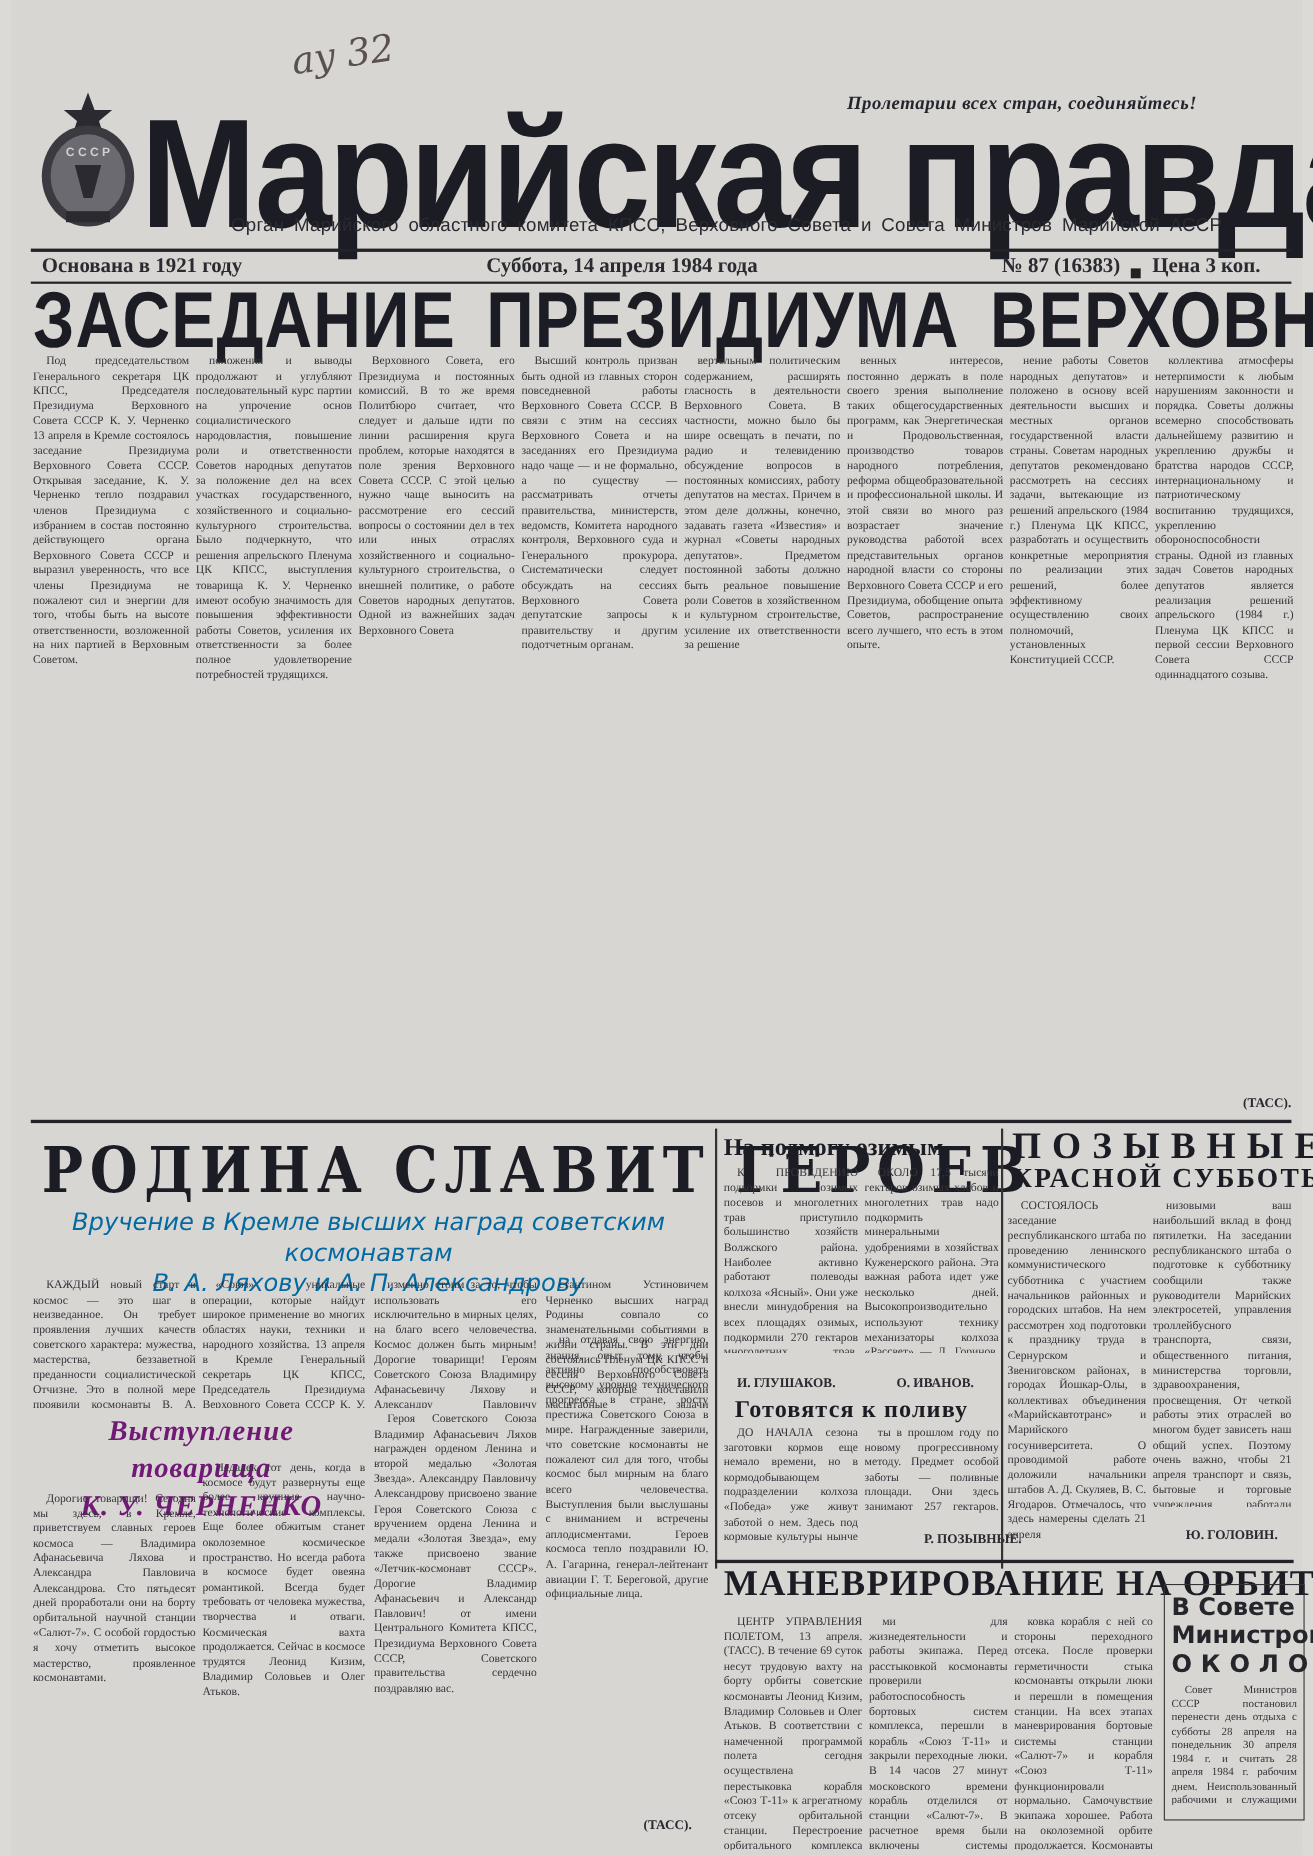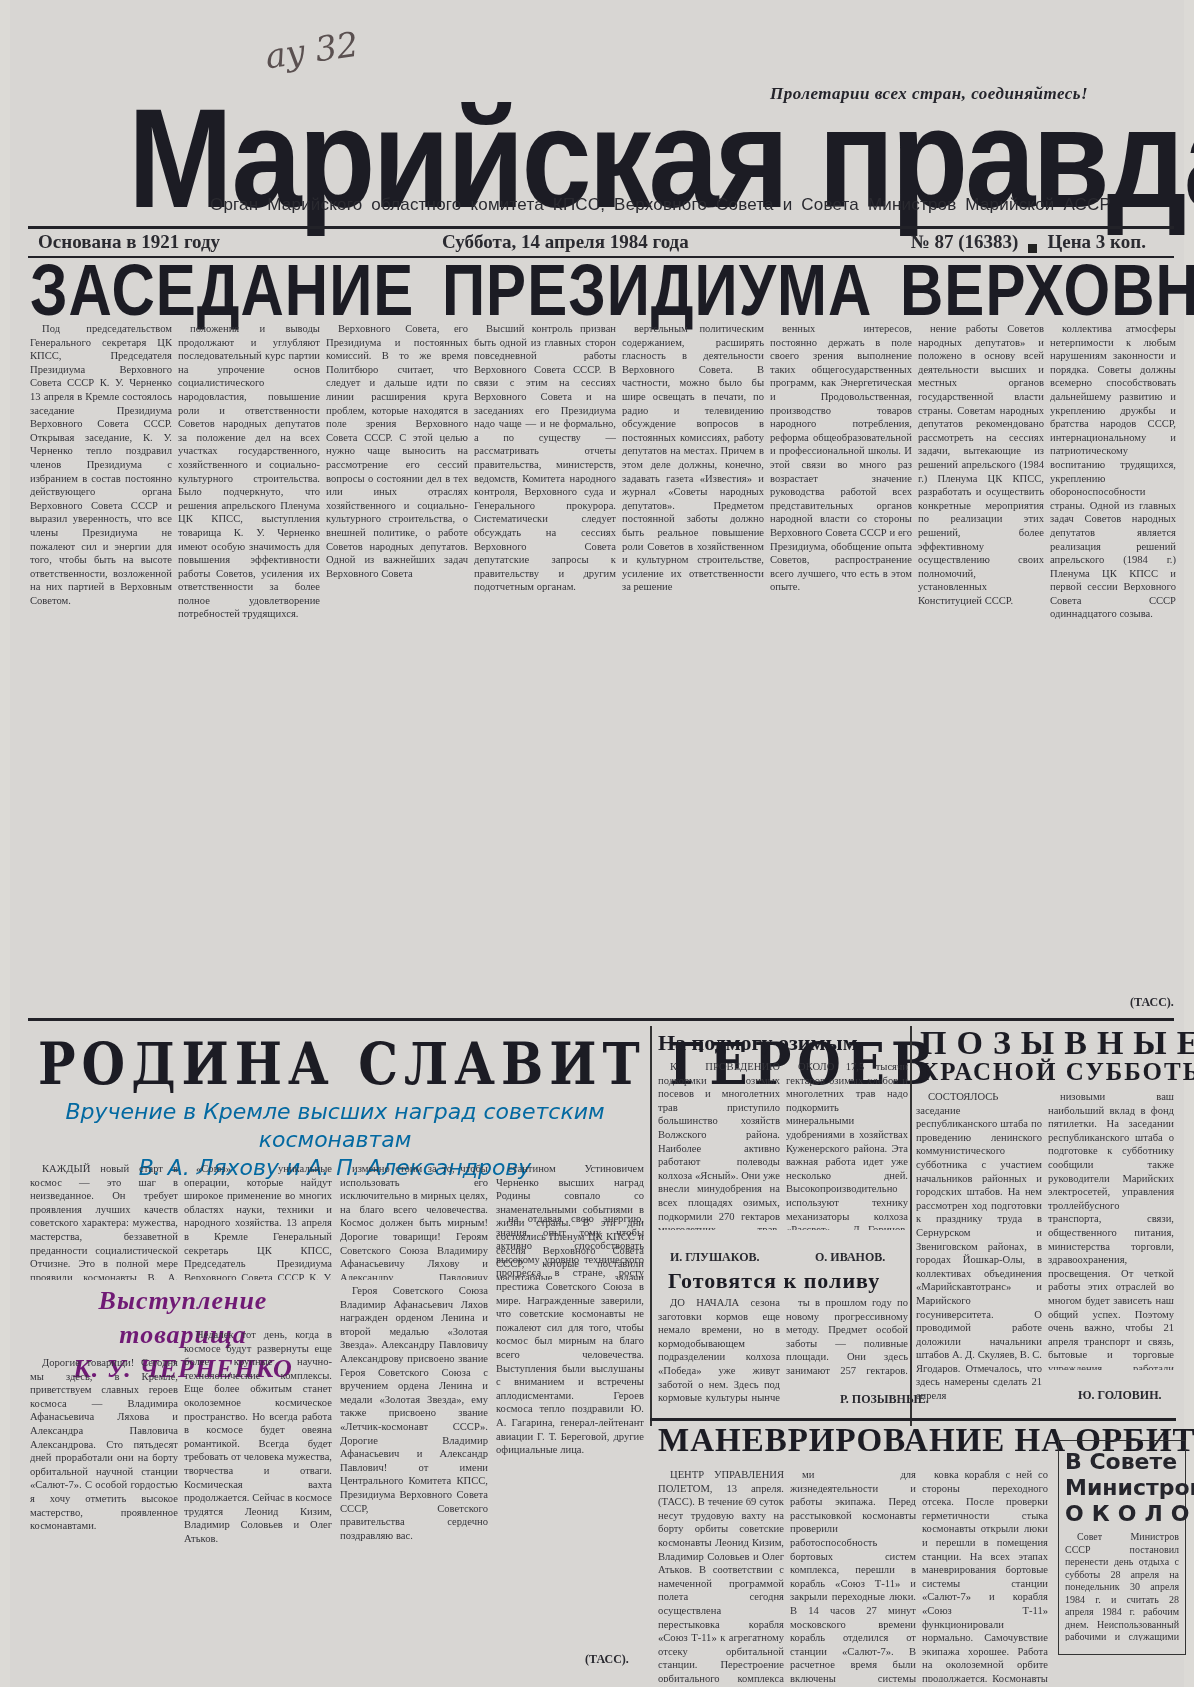--- a/index.html
+++ b/index.html
@@ -27,20 +27,30 @@
   .box { position: absolute; border: 1.5px solid #333; }
   .box-title { font-family: "DejaVu Sans", sans-serif; font-weight: bold; font-size: 22px; line-height: 26px; color: #25252c; }
 </style>
 </head>
 <body>
 
 <div class="page">
 
   <div class="hand">ay 32</div>
 
+  <div class="emblem">
+    <svg width="100" height="130" viewBox="0 0 100 130">
+      <polygon points="50,4 56,20 72,20 60,30 65,46 50,36 35,46 40,30 28,20 44,20" fill="#2a2a30"></polygon>
+      <ellipse cx="50" cy="80" rx="42" ry="46" fill="#3a3a40"></ellipse>
+      <ellipse cx="50" cy="80" rx="34" ry="38" fill="#6a6a70"></ellipse>
+      <text x="50" y="62" font-family="Liberation Sans, sans-serif" font-size="11" font-weight="bold" fill="#d0d0d0" text-anchor="middle">С С С Р</text>
+      <path d="M38 70 L46 100 L54 100 L62 70 Z" fill="#2a2a30"></path>
+      <rect x="30" y="112" width="40" height="10" fill="#2a2a30"></rect>
+    </svg>
+  </div>
 
   <div class="motto">Пролетарии всех стран, соединяйтесь!</div>
   <div class="masthead">Марийская правда</div>
   <div class="organ">Орган Марийского областного комитета КПСС, Верховного Совета и Совета Министров Марийской АССР</div>
 
   <div class="rule" style="left:18px; top:226px; width:1146px; height:3px;"></div>
   <div class="dateline">
     <span>Основана в 1921 году</span>
     <span>Суббота, 14 апреля 1984 года</span>
     <span class="issue">

